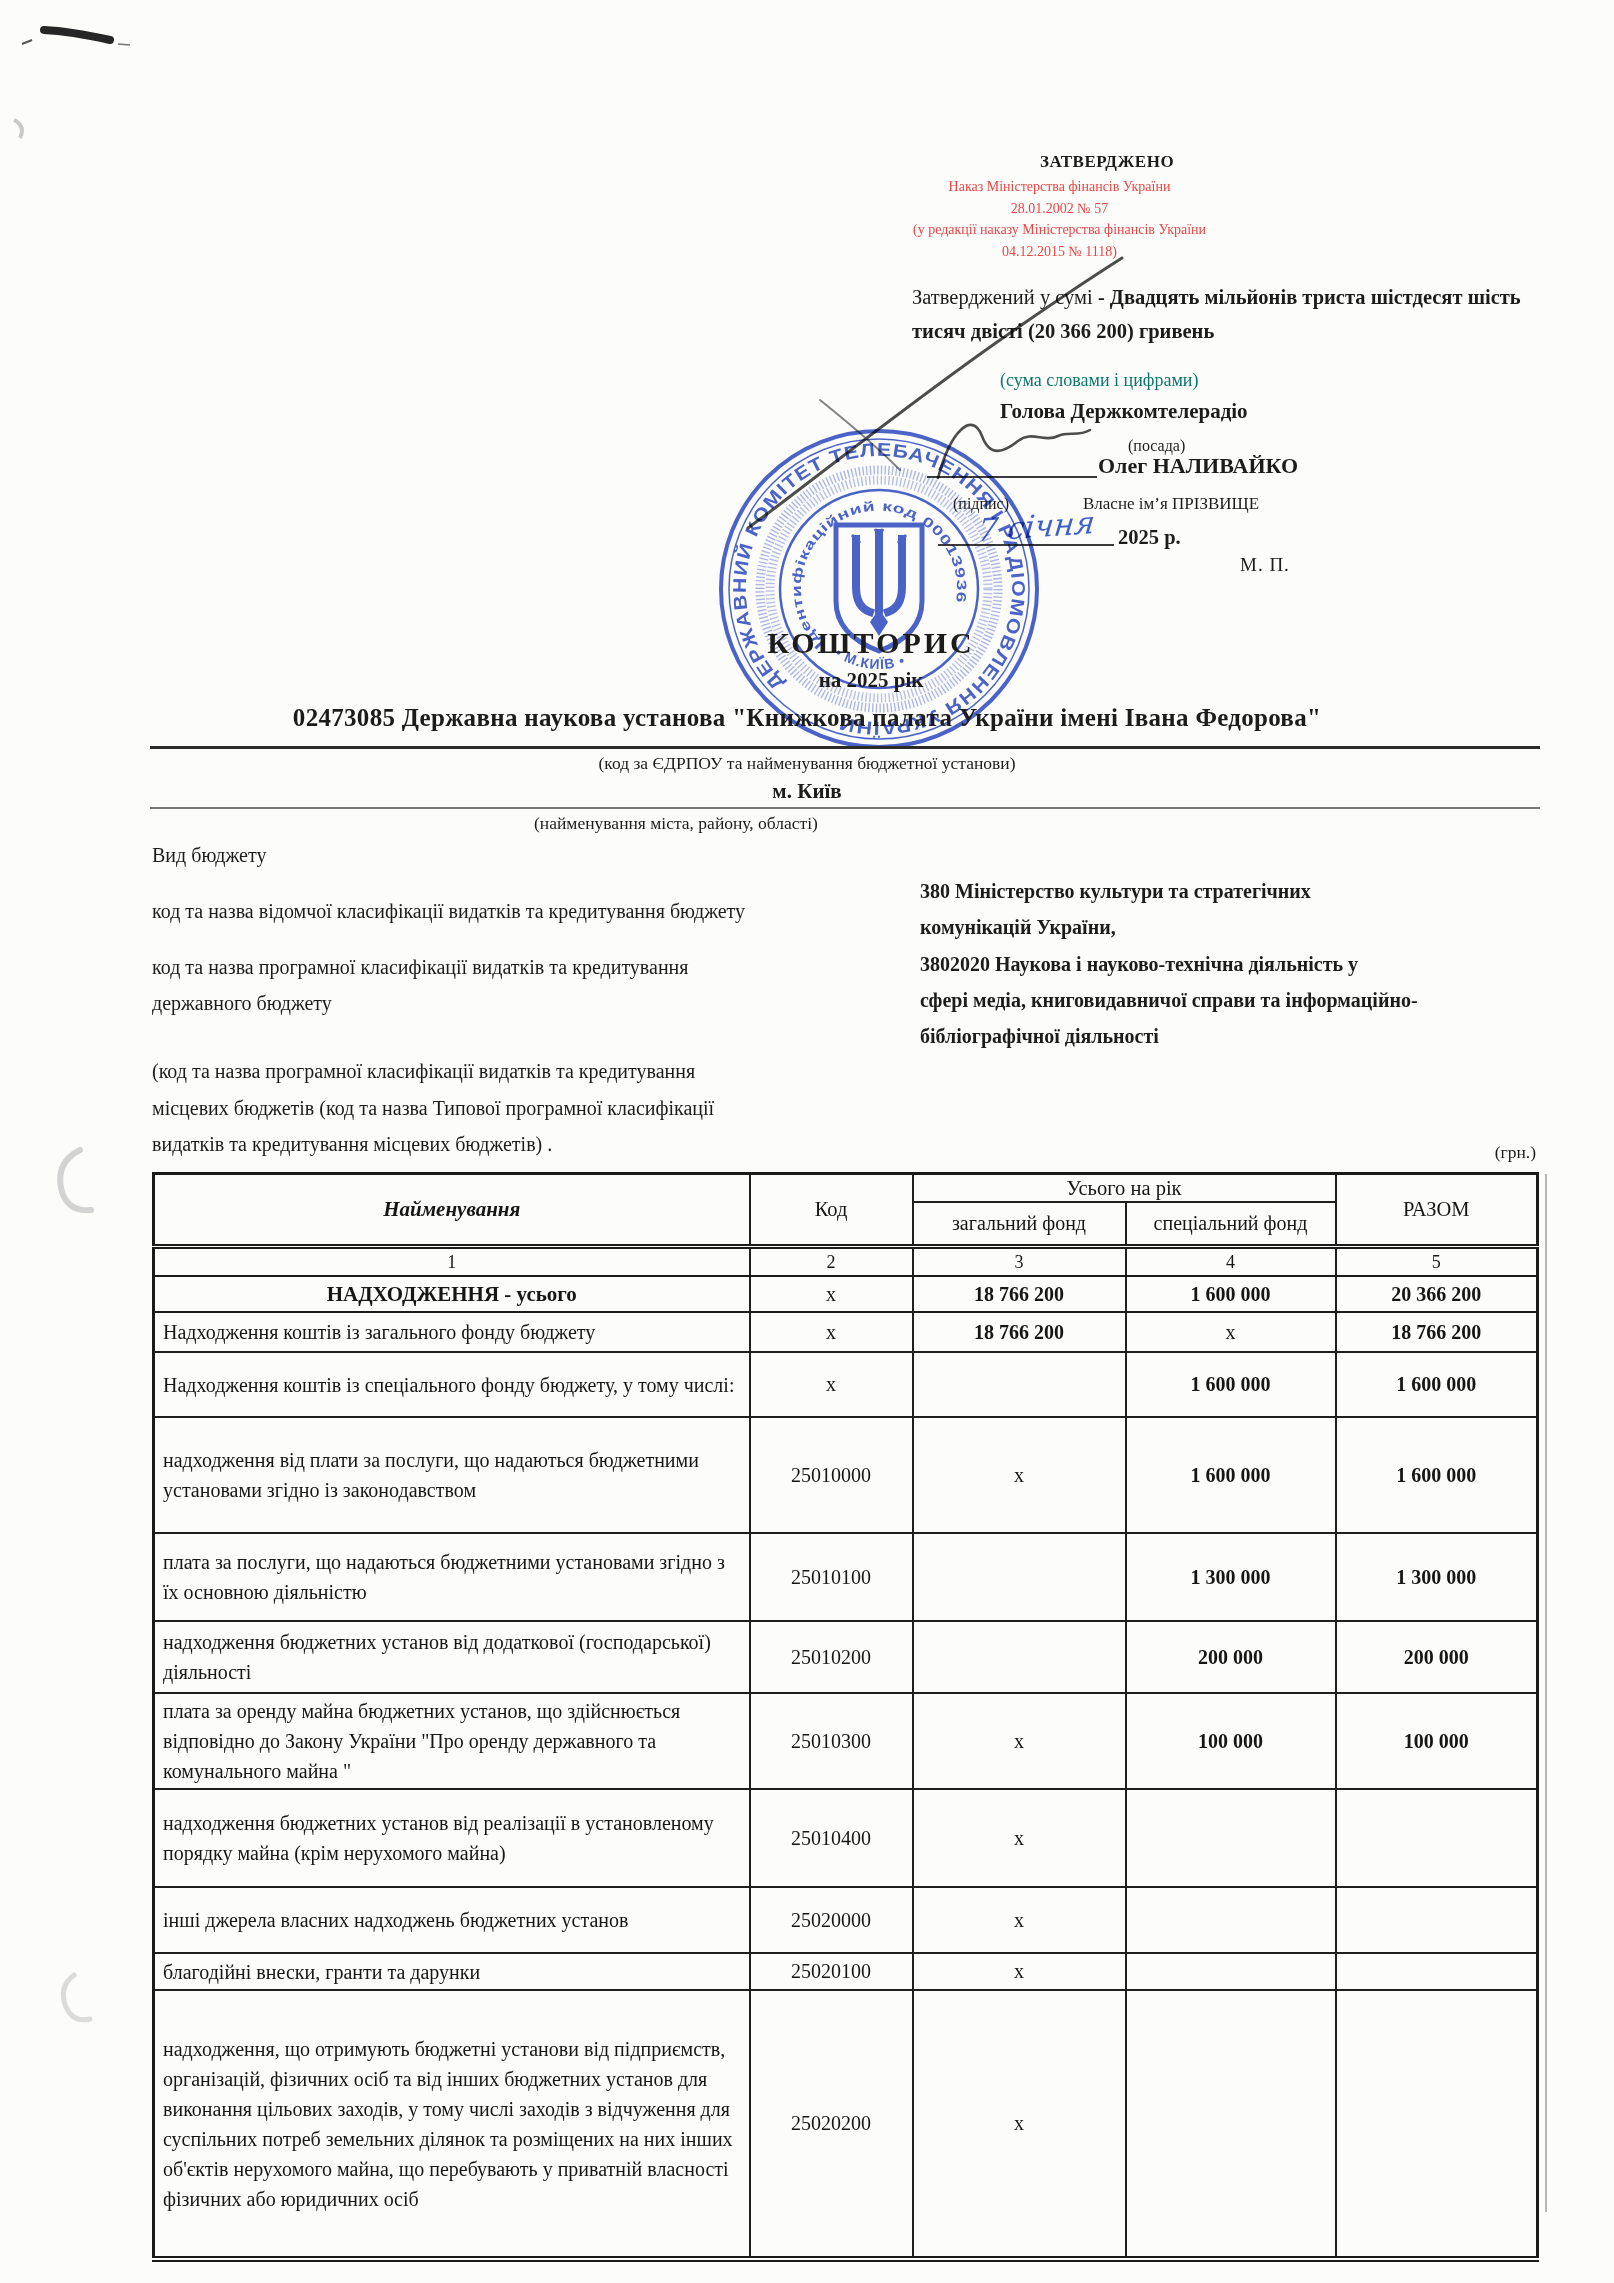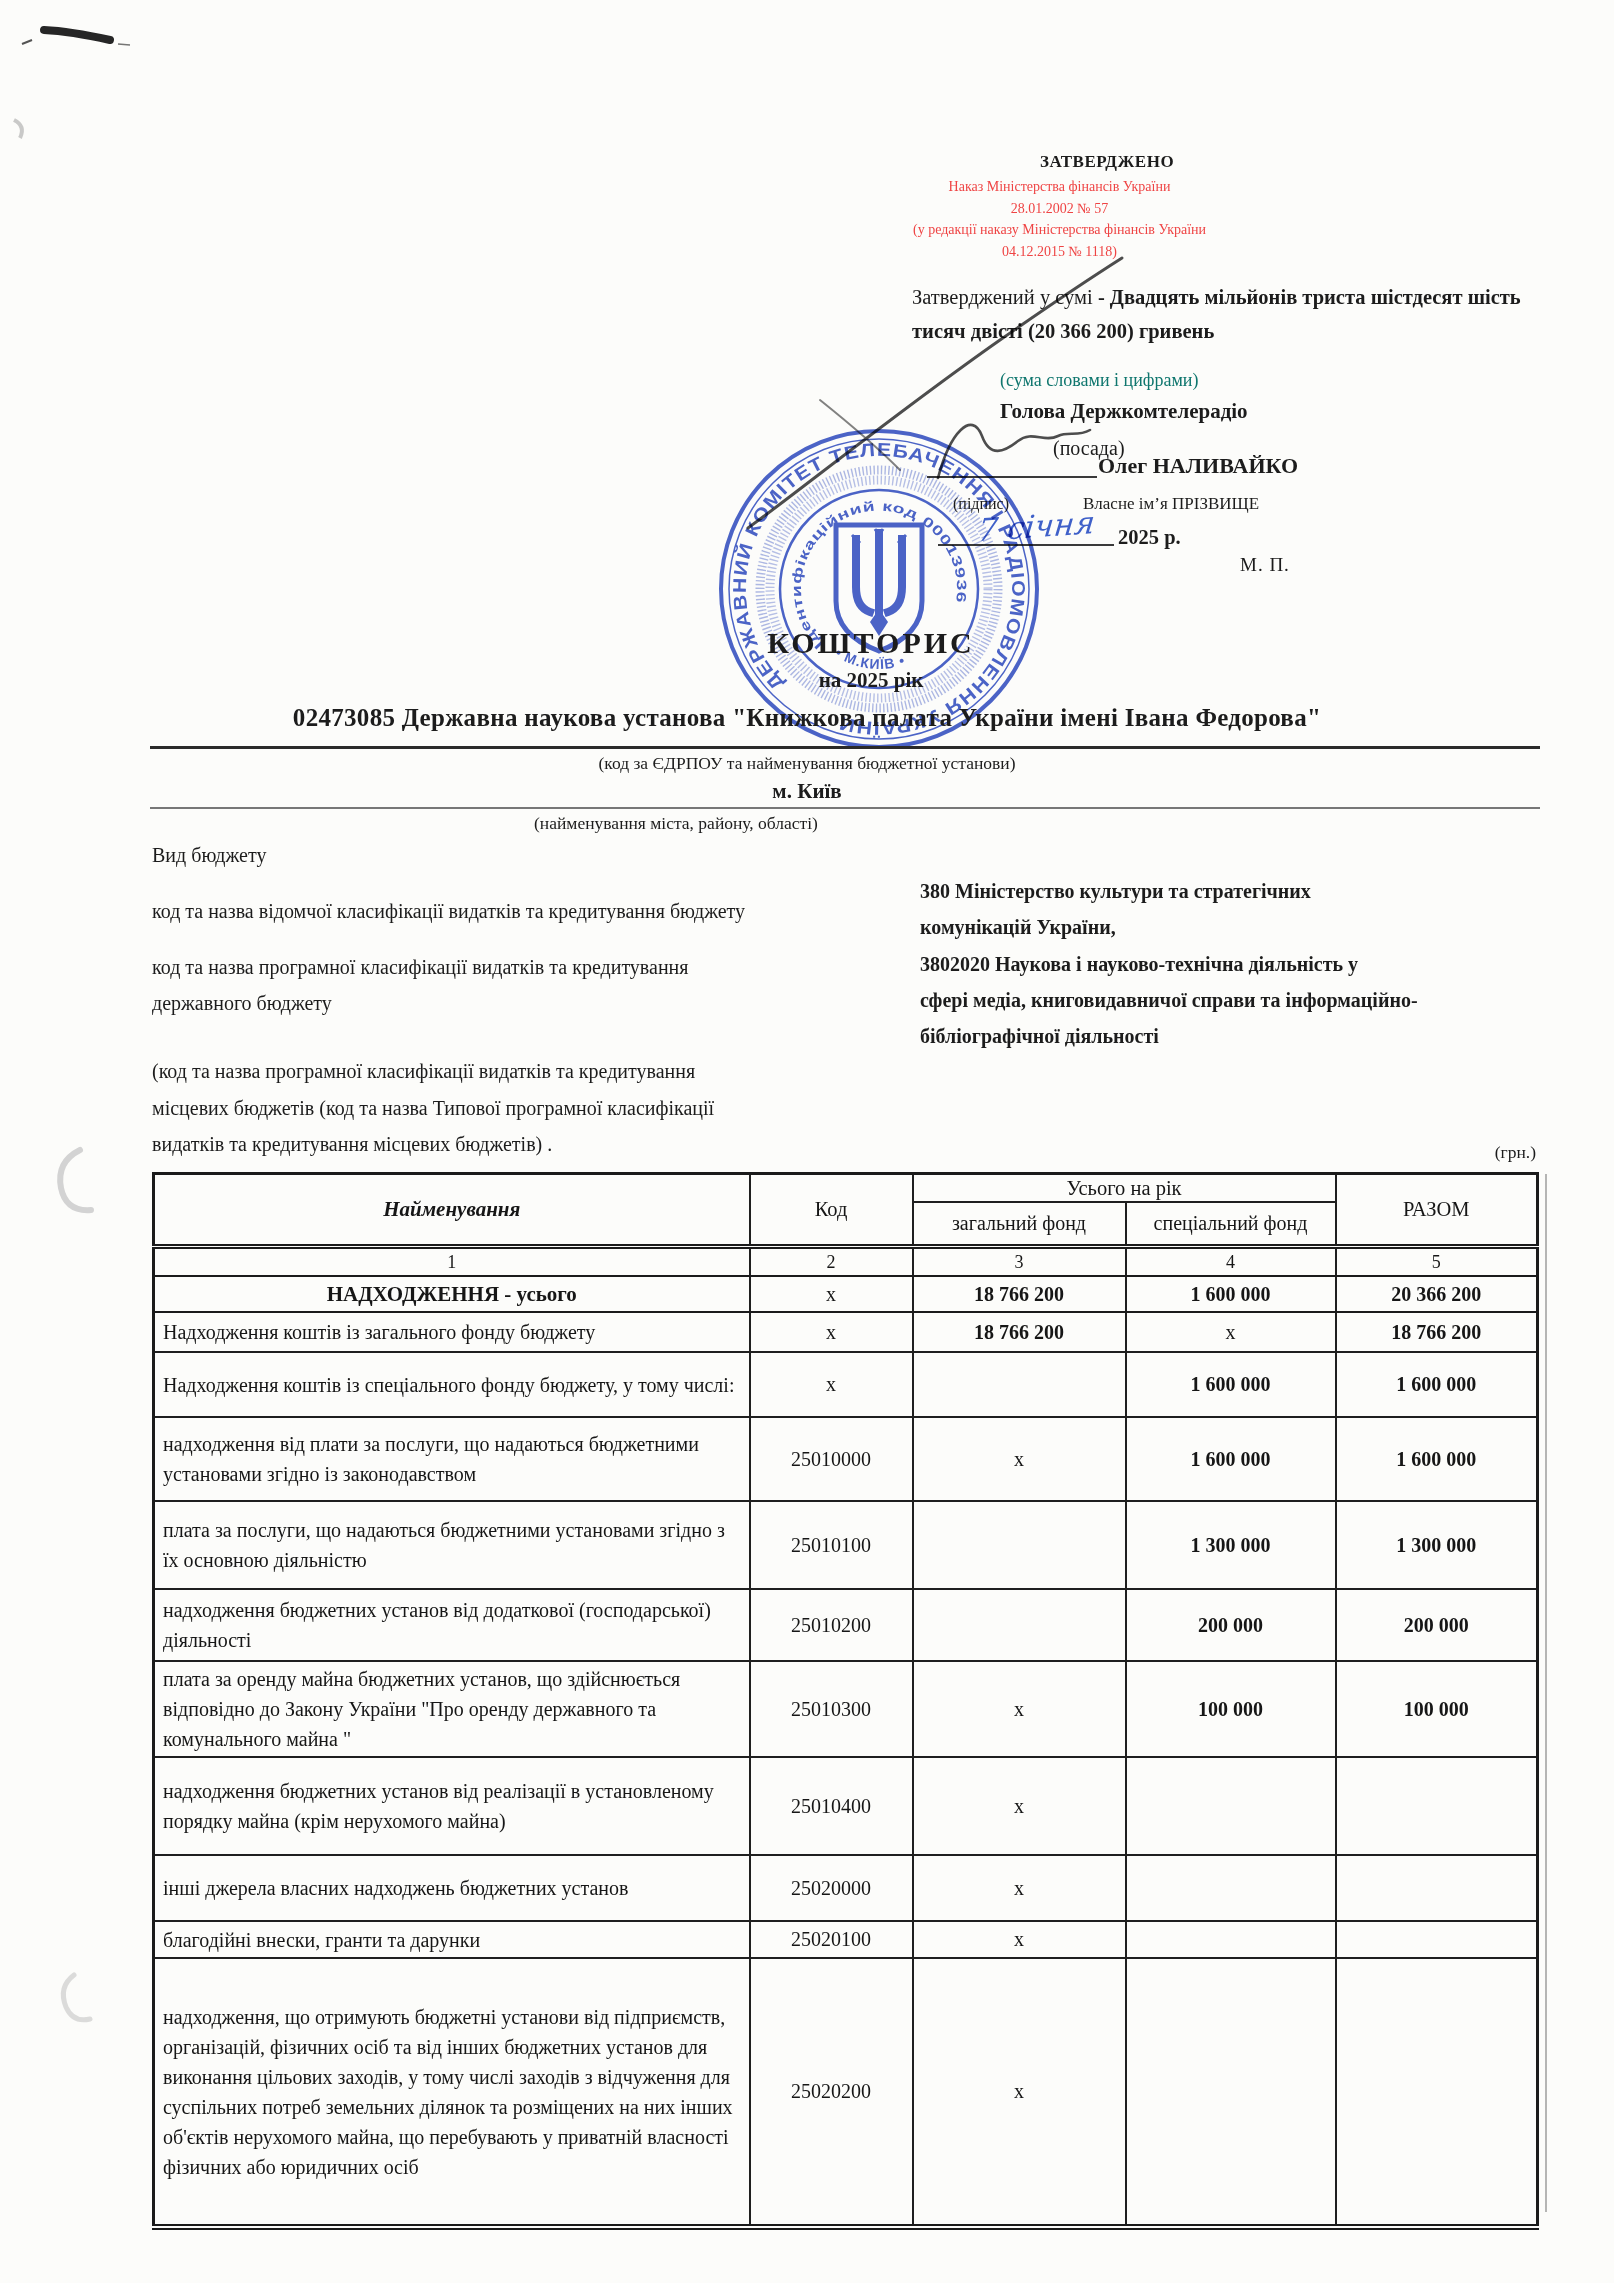--- a/index.html
+++ b/index.html
@@ -14,21 +14,21 @@
   .prewrap{white-space:pre-line;}
 
   
   .approve-head{left:1008px; top:152px; font-size:17px; letter-spacing:.5px;margin-left:32px;}
   .approve-lines{left:913px; top:176px; font-size:14px; line-height:21.5px; color:#ef4444;text-align:center;}
   .sum-par{left:912px; top:280px; width:618px; font-size:20.5px; line-height:34px;}
   .sum-caption{left:1000px; top:370px; font-size:18px; color:#0f766e;}
 
   
   .position-title{left:1000px; top:399px; font-size:21px;}
-  .position-caption{left:1053px; top:437px; font-size:20px;}
+  .position-caption{left:1128px; top:437px; font-size:16px;}
   .sig-name{left:1098px; top:453px; font-size:22px;}
   .sig-caption{left:953px; top:495px; font-size:16px;}
   .name-caption{left:1083px; top:494px; font-size:17px;}
   .hand-date{
     left:978px; top:508px; font-size:31px; color:#2b50c4;
     font-style:italic; transform:rotate(-4deg) skewX(-10deg);
     font-family:"DejaVu Serif",serif; opacity:.9;
   }
   .year-label{left:1118px; top:526px; font-size:20.5px;}
   .mp-label{left:1240px; top:554px; font-size:19px; letter-spacing:1px;}
@@ -211,21 +211,21 @@
           <td class="c-val">x</td>
           <td class="c-val num">18 766 200</td>
         </tr>
         <tr style="height: 65px;">
           <td class="c-name-cell">Надходження коштів із спеціального фонду бюджету, у тому числі:</td>
           <td class="c-code">x</td>
           <td class="c-val"></td>
           <td class="c-val num">1 600 000</td>
           <td class="c-val num">1 600 000</td>
         </tr>
-        <tr style="height: 84px;">
+        <tr style="height: 116px;">
           <td class="c-name-cell italic">надходження від плати за послуги, що надаються бюджетними установами згідно із законодавством</td>
           <td class="c-code">25010000</td>
           <td class="c-val">x</td>
           <td class="c-val num">1 600 000</td>
           <td class="c-val num">1 600 000</td>
         </tr>
         <tr style="height: 88px;">
           <td class="c-name-cell">плата за послуги, що надаються бюджетними установами згідно з їх основною діяльністю</td>
           <td class="c-code">25010100</td>
           <td class="c-val"></td>

